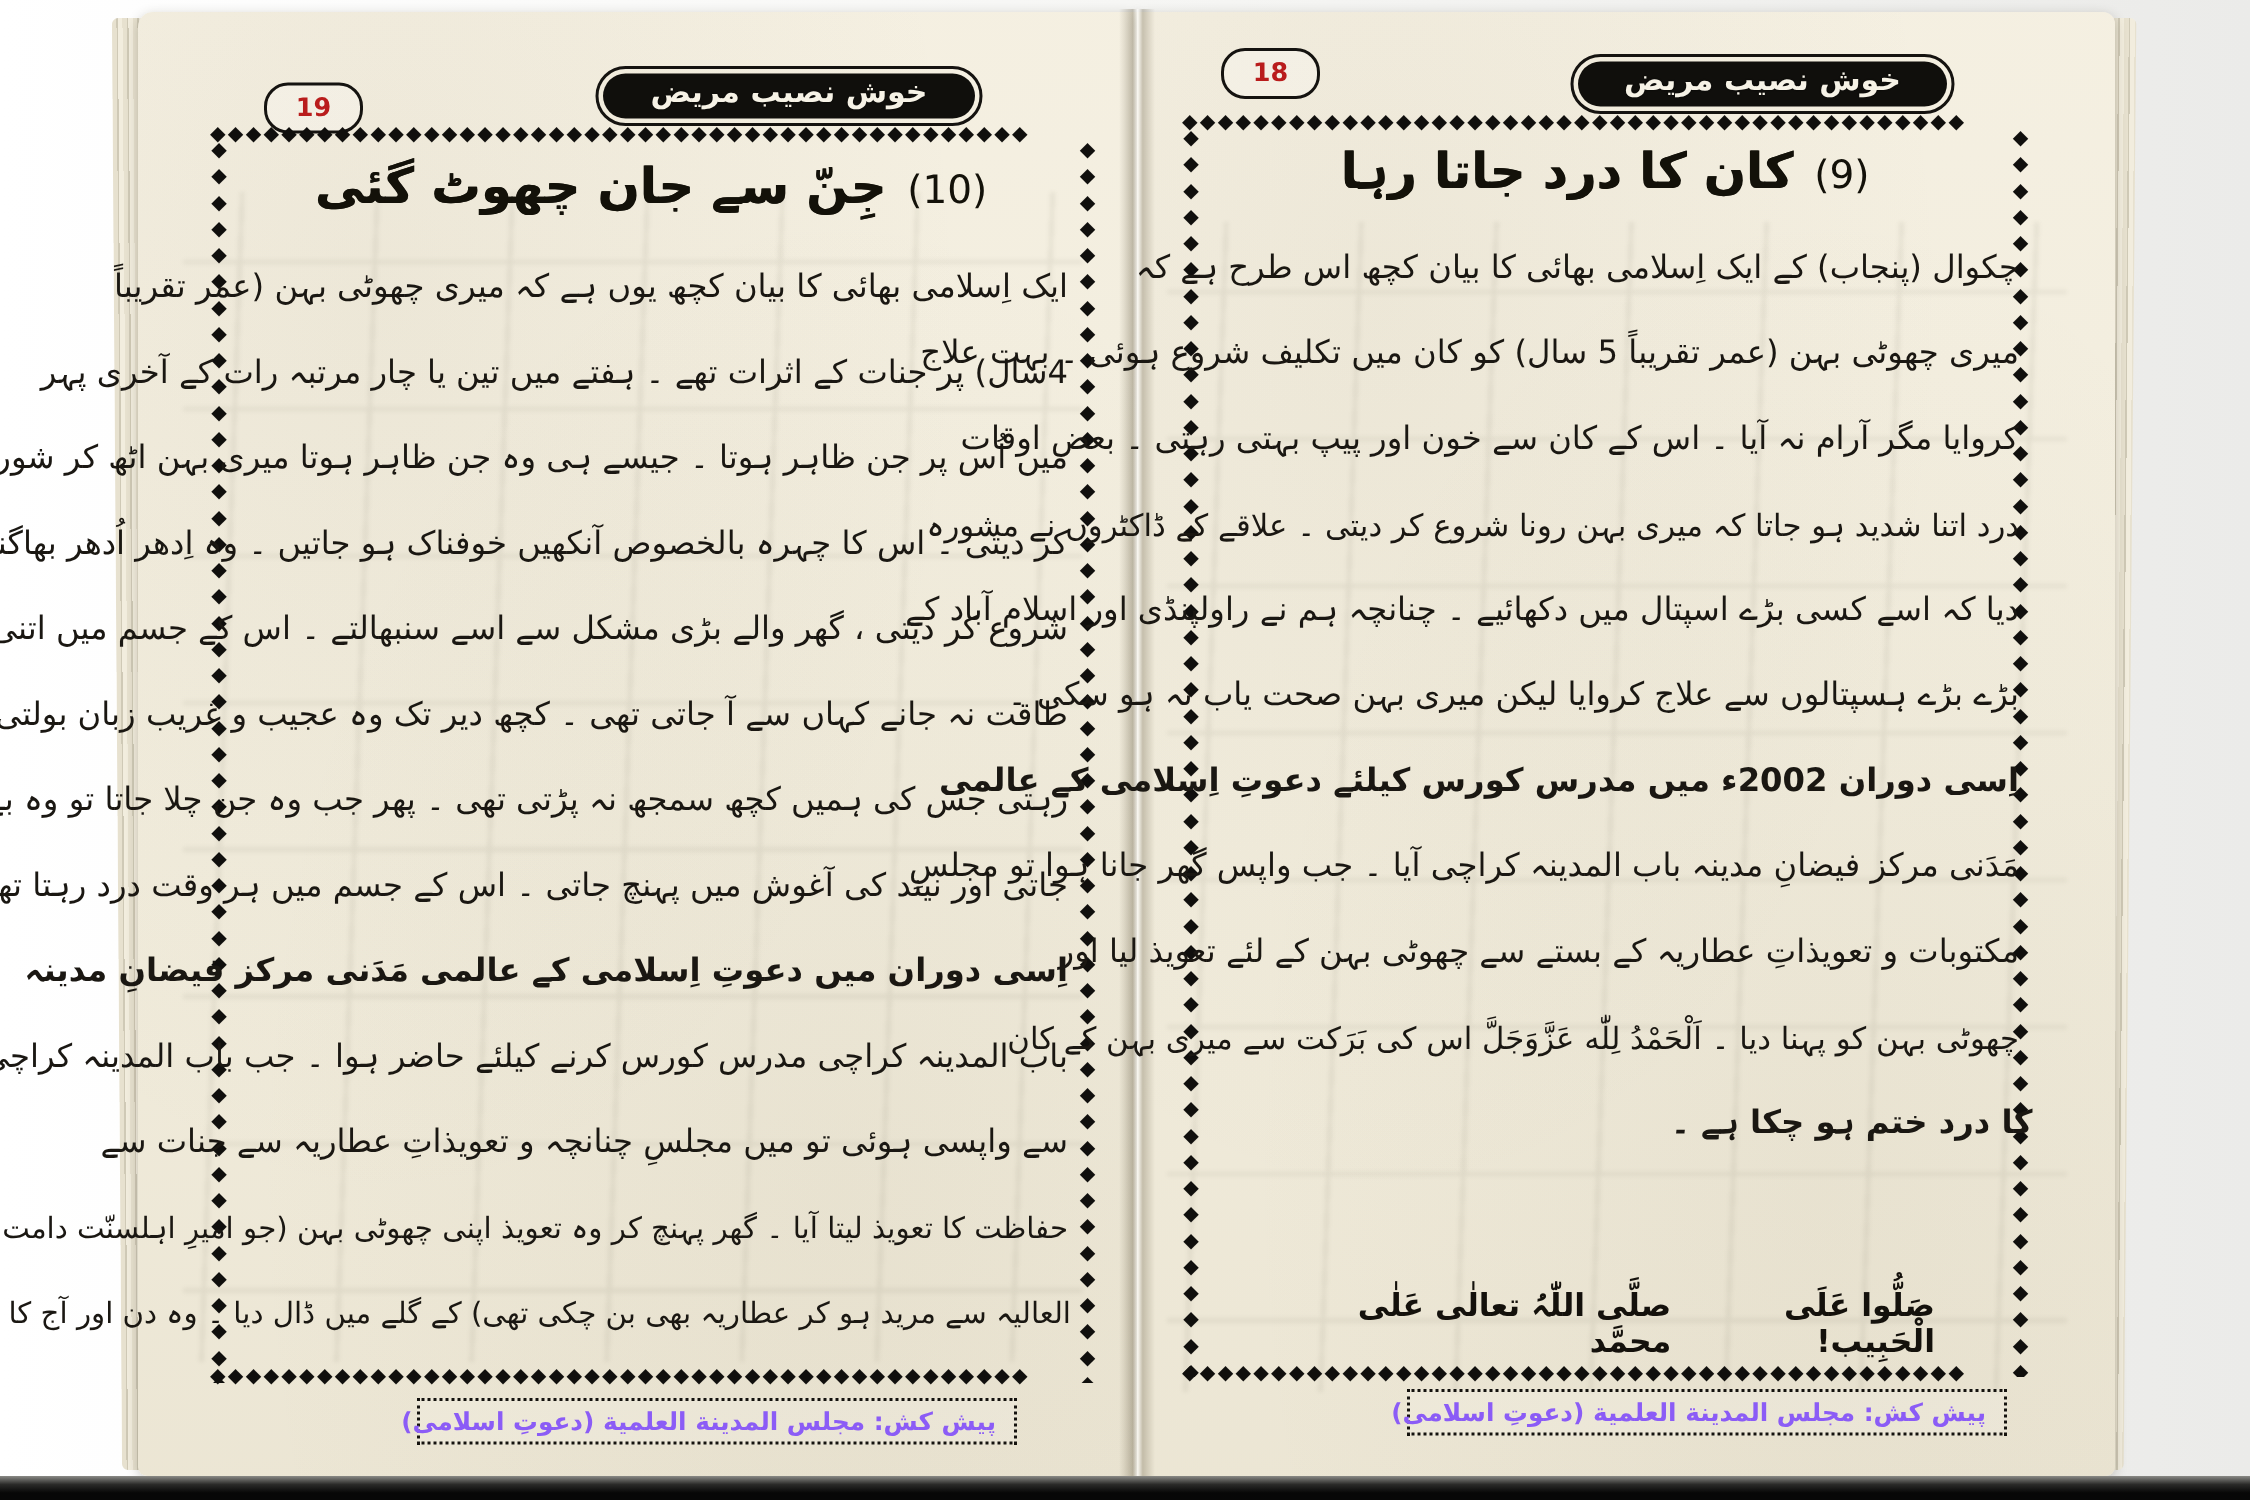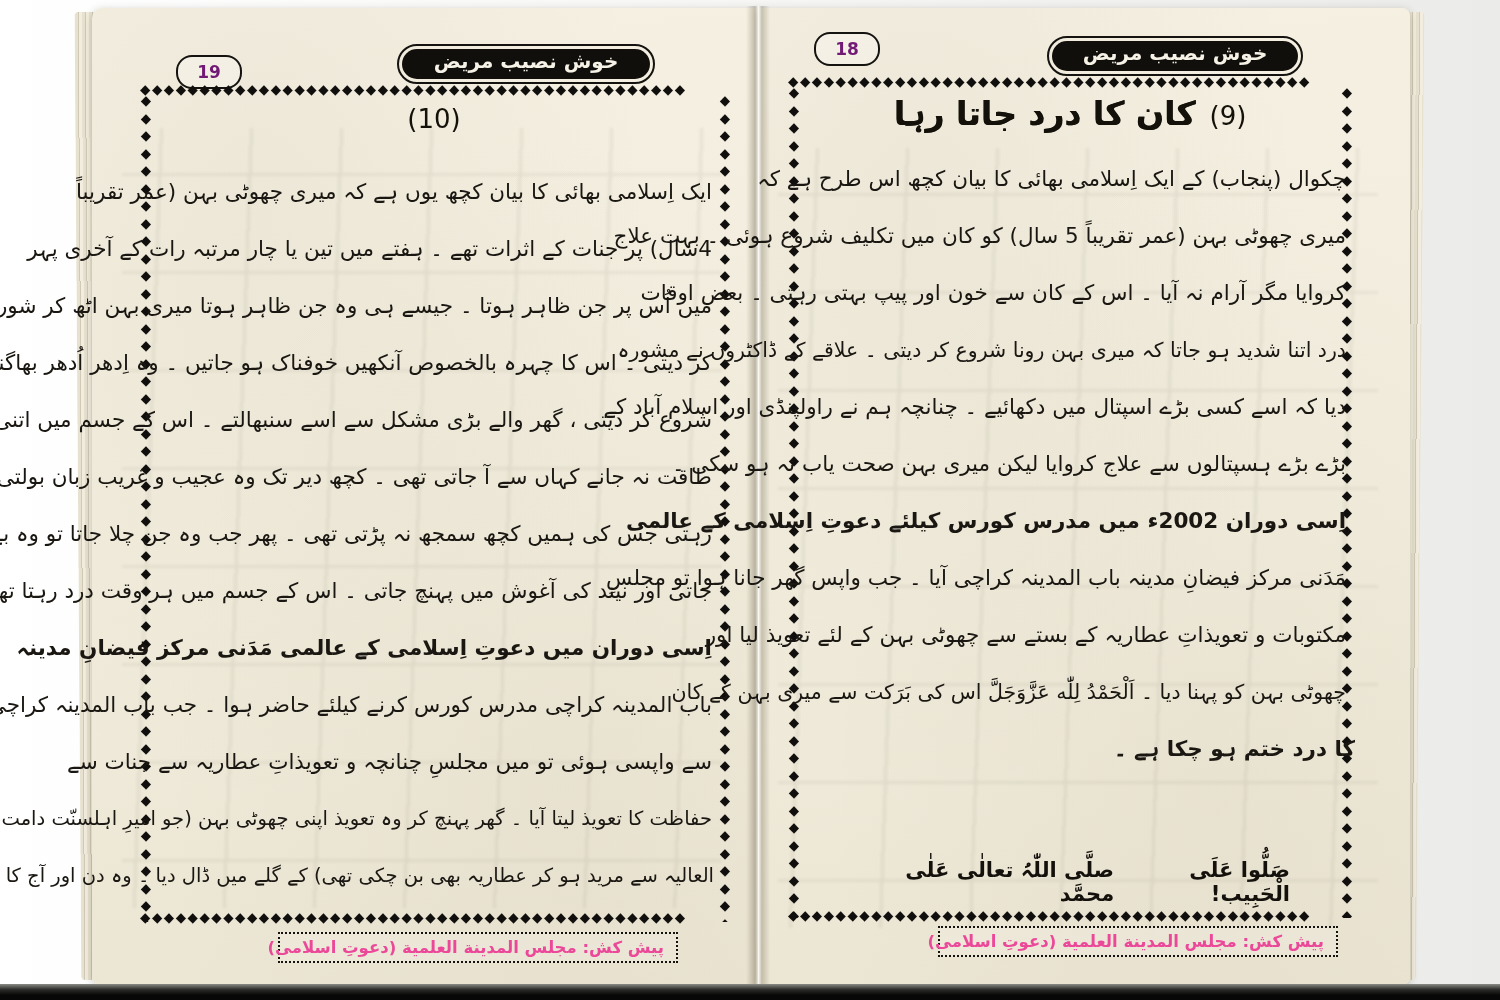--- a/index.html
+++ b/index.html
@@ -26,21 +26,21 @@
       radial-gradient(ellipse at 70% 80%,rgba(125,112,78,.05),transparent 60%),
       linear-gradient(175deg,#f5f0e2 0%,#f1ecdc 55%,#ebe5d3 100%);
     box-shadow:0 2px 8px rgba(60,55,40,.25);}
   .page.left{left:92px;width:666px;border-radius:10px 0 0 6px;}
   .page.right{left:758px;width:652px;border-radius:0 8px 6px 0;}
   .gutter{position:absolute;left:746px;top:6px;width:24px;height:980px;
     background:linear-gradient(90deg,rgba(90,80,55,0) 0%,rgba(90,80,55,.30) 38%,rgba(255,255,255,.65) 52%,rgba(90,80,55,.28) 66%,rgba(90,80,55,0) 100%);}
   
   .pagenum{position:absolute;width:62px;height:30px;border:2.5px solid #151310;
     border-radius:16px;display:flex;align-items:center;justify-content:center;
-    font-size:17px;font-weight:bold;color:#701a75;background:rgba(255,255,255,.25);}
+    font-size:17px;font-weight:bold;color:#b91c1c;background:rgba(255,255,255,.25);}
   
   .banner{position:absolute;height:40px;border:2px solid #151310;border-radius:20px;
     padding:3px;box-sizing:border-box;background:transparent;}
   .banner .pill{width:100%;height:100%;background:#100f0c;border-radius:15px;
     display:flex;align-items:flex-start;justify-content:center;}
   .banner .pill span{color:#f6f2e6;font-size:20px;font-weight:bold;direction:rtl;
     letter-spacing:.5px;text-shadow:0 0 1px #000;}
   
   .dch{position:absolute;color:#100f0d;font-size:13.5px;letter-spacing:1.5px;
     line-height:15px;overflow:hidden;white-space:nowrap;}
@@ -59,21 +59,21 @@
   .tline.indent{padding-right:55px;}
   .tline.short{text-align-last:right;}
   .tline.bold{font-weight:bold;}
   
   .dua{position:absolute;direction:rtl;font-weight:bold;color:#14110c;
     font-size:21px;text-align:justify;text-align-last:justify;white-space:nowrap;}
   .salat{position:absolute;direction:rtl;display:flex;justify-content:space-between;
     font-weight:bold;color:#14110c;font-size:21px;}
   
   .pub{position:absolute;border:2.5px dotted #14120e;padding:4px 12px;
-    direction:rtl;font-size:16.5px;font-weight:bold;color:#ec4899;
+    direction:rtl;font-size:16.5px;font-weight:bold;color:#8b5cf6;
     background:rgba(255,255,255,.15);white-space:nowrap;}
   
   .ghost{position:absolute;opacity:.10;filter:blur(1.5px);pointer-events:none;
     background:
       repeating-linear-gradient(92deg,transparent 0 38px,#6d6a58 38px 41px,transparent 41px 90px),
       repeating-linear-gradient(0deg,transparent 0 46px,#7a7766 46px 49px,transparent 49px 98px);}
 </style>
 </head>
 <body>
 
@@ -102,20 +102,21 @@
     </div>
   </div>
 
   <div class="dch" style="left:140px;top:82px;width:592px;">◆◆◆◆◆◆◆◆◆◆◆◆◆◆◆◆◆◆◆◆◆◆◆◆◆◆◆◆◆◆◆◆◆◆◆◆◆◆◆◆◆◆◆◆◆◆</div>
   <div class="dch" style="left:140px;top:910px;width:592px;">◆◆◆◆◆◆◆◆◆◆◆◆◆◆◆◆◆◆◆◆◆◆◆◆◆◆◆◆◆◆◆◆◆◆◆◆◆◆◆◆◆◆◆◆◆◆</div>
   <div class="dcv" style="left:138px;top:92px;height:830px;">◆◆◆◆◆◆◆◆◆◆◆◆◆◆◆◆◆◆◆◆◆◆◆◆◆◆◆◆◆◆◆◆◆◆◆◆◆◆◆◆◆◆◆◆◆◆◆◆◆◆◆◆◆◆◆◆◆◆◆◆◆◆</div>
   <div class="dcv" style="left:717px;top:92px;height:830px;">◆◆◆◆◆◆◆◆◆◆◆◆◆◆◆◆◆◆◆◆◆◆◆◆◆◆◆◆◆◆◆◆◆◆◆◆◆◆◆◆◆◆◆◆◆◆◆◆◆◆◆◆◆◆◆◆◆◆◆◆◆◆</div>
 
   <div class="title" style="left:160px;top:104px;width:548px;">
     <span class="num">(10)</span>
+    <span class="txt">جِنّ سے جان چھوٹ گئی</span>
   </div>
 
   <div class="tline indent" style="left:152px;top:175px;width:560px;">ایک اِسلامی بھائی کا بیان کچھ یوں ہے کہ میری چھوٹی بہن (عمر تقریباً</div>
   <div class="tline" style="left:152px;top:232px;width:560px;">4سال) پر جنات کے اثرات تھے ۔ ہفتے میں تین یا چار مرتبہ رات کے آخری پہر</div>
   <div class="tline" style="left:152px;top:289px;width:560px;">میں اُس پر جن ظاہر ہوتا ۔ جیسے ہی وہ جن ظاہر ہوتا میری بہن اٹھ کر شور مچانا شروع</div>
   <div class="tline" style="left:152px;top:346px;width:560px;">کر دیتی ۔ اس کا چہرہ بالخصوص آنکھیں خوفناک ہو جاتیں ۔ وہ اِدھر اُدھر بھاگنا</div>
   <div class="tline" style="left:152px;top:403px;width:560px;">شروع کر دیتی ، گھر والے بڑی مشکل سے اسے سنبھالتے ۔ اس کے جسم میں اتنی</div>
   <div class="tline" style="left:152px;top:460px;width:560px;">طاقت نہ جانے کہاں سے آ جاتی تھی ۔ کچھ دیر تک وہ عجیب و غریب زبان بولتی</div>
   <div class="tline" style="left:152px;top:517px;width:560px;">رہتی جس کی ہمیں کچھ سمجھ نہ پڑتی تھی ۔ پھر جب وہ جن چلا جاتا تو وہ بے سدھ ہو کر گر</div>
   <div class="tline short" style="left:152px;top:574px;width:560px;">جاتی اور نیند کی آغوش میں پہنچ جاتی ۔ اس کے جسم میں ہر وقت درد رہتا تھا ۔</div>

